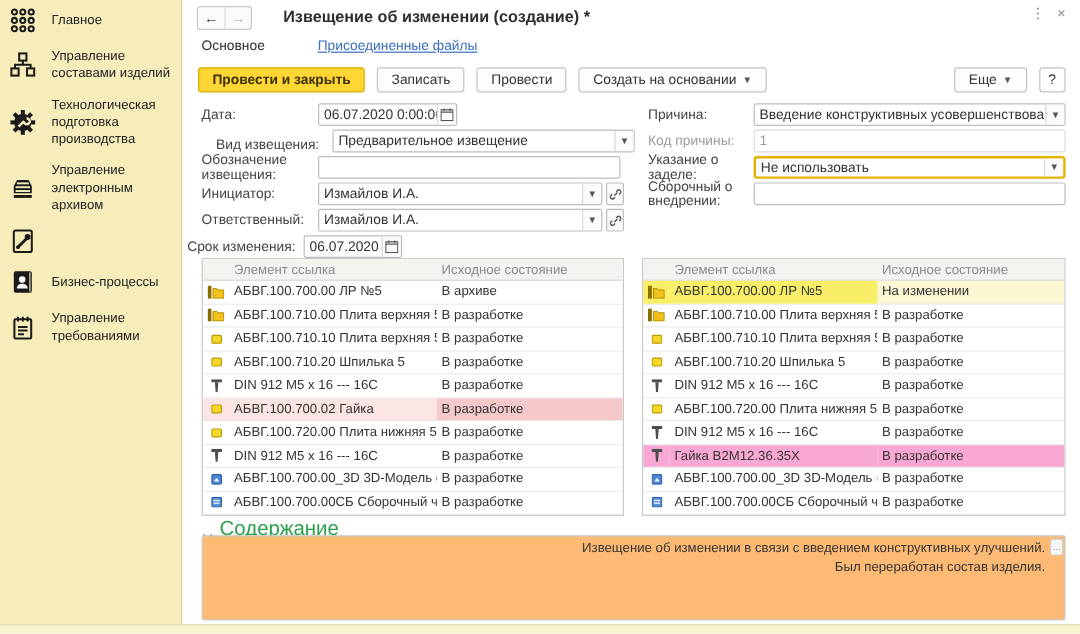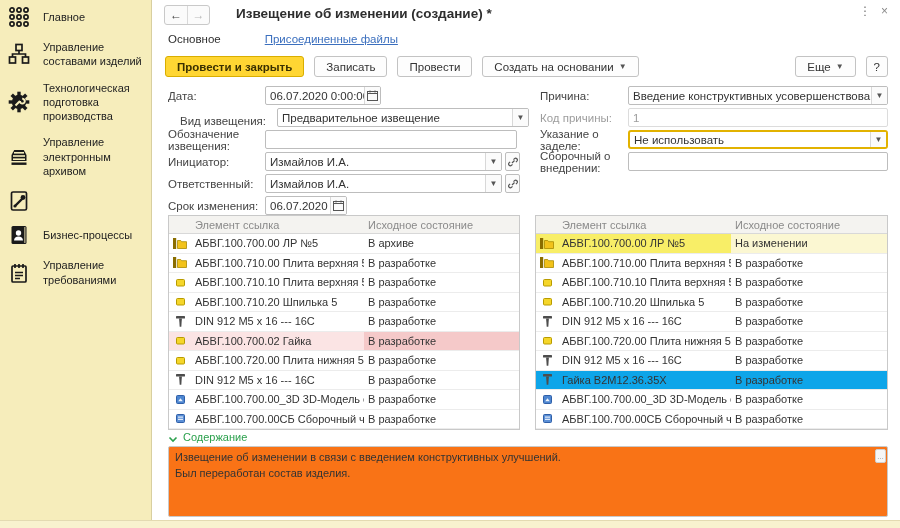--- a/index.html
+++ b/index.html
@@ -67,28 +67,28 @@
   .thead .hc { font-size:11px; color:#8a8a8a; display:flex; align-items:center; padding-left:4px; }
   .trow { display:grid; grid-template-columns:22px 173px 1fr; height:19.5px;
     border-bottom:1px solid #ececec; }
   .tc { display:flex; align-items:center; font-size:11px; color:#333; overflow:hidden;
     white-space:nowrap; padding-left:4px; }
   .tc-icon { justify-content:center; padding-left:0; }
   .hl-yellow { background:#fbf7d2; }
   .hl-yellow .tc-icon, .hl-yellow .tc-name { background:#f8ee67; }
   .hl-pink { background:#fbe4e4; }
   .hl-pink .tc-status { background:#f5c9c9; }
-  .hl-green .tc { background:#0ea5e9; }
+  .hl-green .tc { background:#f9a8d4; }
 
   
   .sect-hdr { position:absolute; left:16px; top:431px; display:flex; align-items:flex-end; gap:5px;
-    font-size:11px; color:#2aa04c; }
+    font-size:17px; color:#2aa04c; }
   .memo { position:absolute; left:16px; top:446px; width:720px; height:71px;
-    border:1px solid #c9c9c9; border-radius:2px; background:#f97316; font-size:11px; color:#333;
-    padding:3px 16px 3px 6px; white-space:pre-line; line-height:1.45; }
+    border:1px solid #c9c9c9; border-radius:2px; background:#fdba74; font-size:11px; color:#333;
+    padding:3px 16px 3px 6px; white-space:pre-line; line-height:1.45;text-align:right; }
   .memo-btn { position:absolute; left:723px; top:449px; width:11px; height:14px;
     border:1px solid #cfcfcf; border-radius:2px; background:#f6f6f6; font-size:7px; color:#888;
     display:flex; align-items:center; justify-content:center; }
 
   .bottom-strip { position:absolute; left:0; top:520px; width:900px; height:8px;
     background:#f8f2cf; border-top:1px solid #e3dab2; }
 </style>
 </head>
 <body>
 
@@ -271,21 +271,21 @@
         </div>
     </div>
     <div class="lnkbtn">
       <svg width="10" height="10" viewBox="0 0 10 10" fill="none" stroke="#555" stroke-width="1.2">
           <path d="M4 6l2.5-2.5"></path>
           <path d="M5.5 2.7l1-1a1.7 1.7 0 012.4 2.4l-1 1"></path>
           <path d="M4.5 7.3l-1 1a1.7 1.7 0 01-2.4-2.4l1-1"></path>
         </svg>
     </div>
   </div>
-  <div class="frow" style="left:16px; top:196px;">
+  <div class="frow" style="left:4px; top:196px;">
     <div class="flabel" style="width:97px">Срок изменения:</div>
     <div class="ctrl" style="width:82px">
       <div class="val">06.07.2020</div>
       <div class="sq">
         <svg width="11" height="11" viewBox="0 0 11 11" fill="none" stroke="#555">
             <rect x="0.5" y="1.5" width="10" height="9"></rect>
             <path d="M0.5 3.5h10M3 0.5v2M8 0.5v2"></path>
           </svg>
       </div>
     </div>

